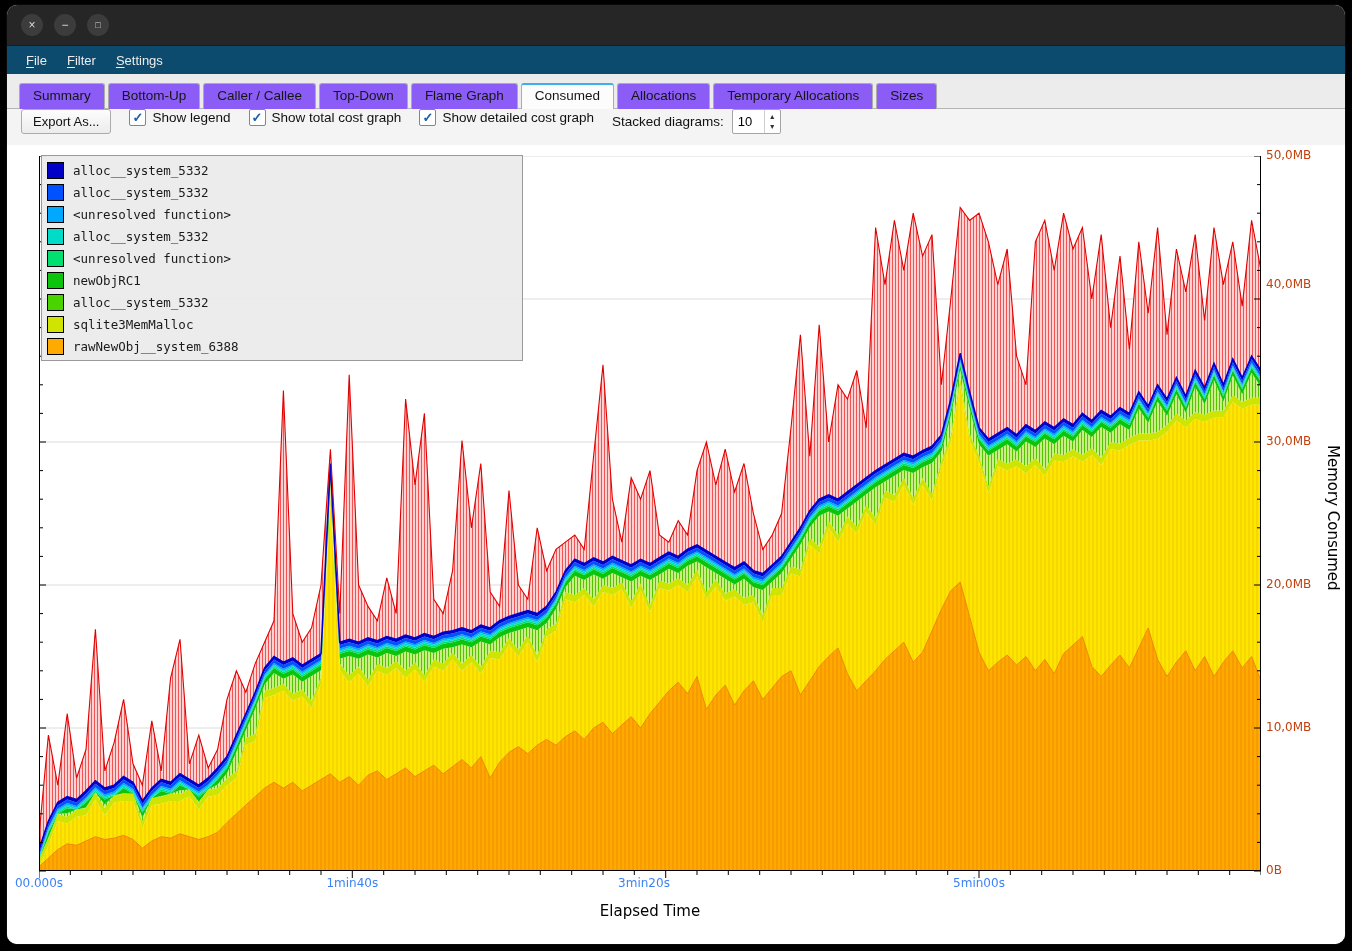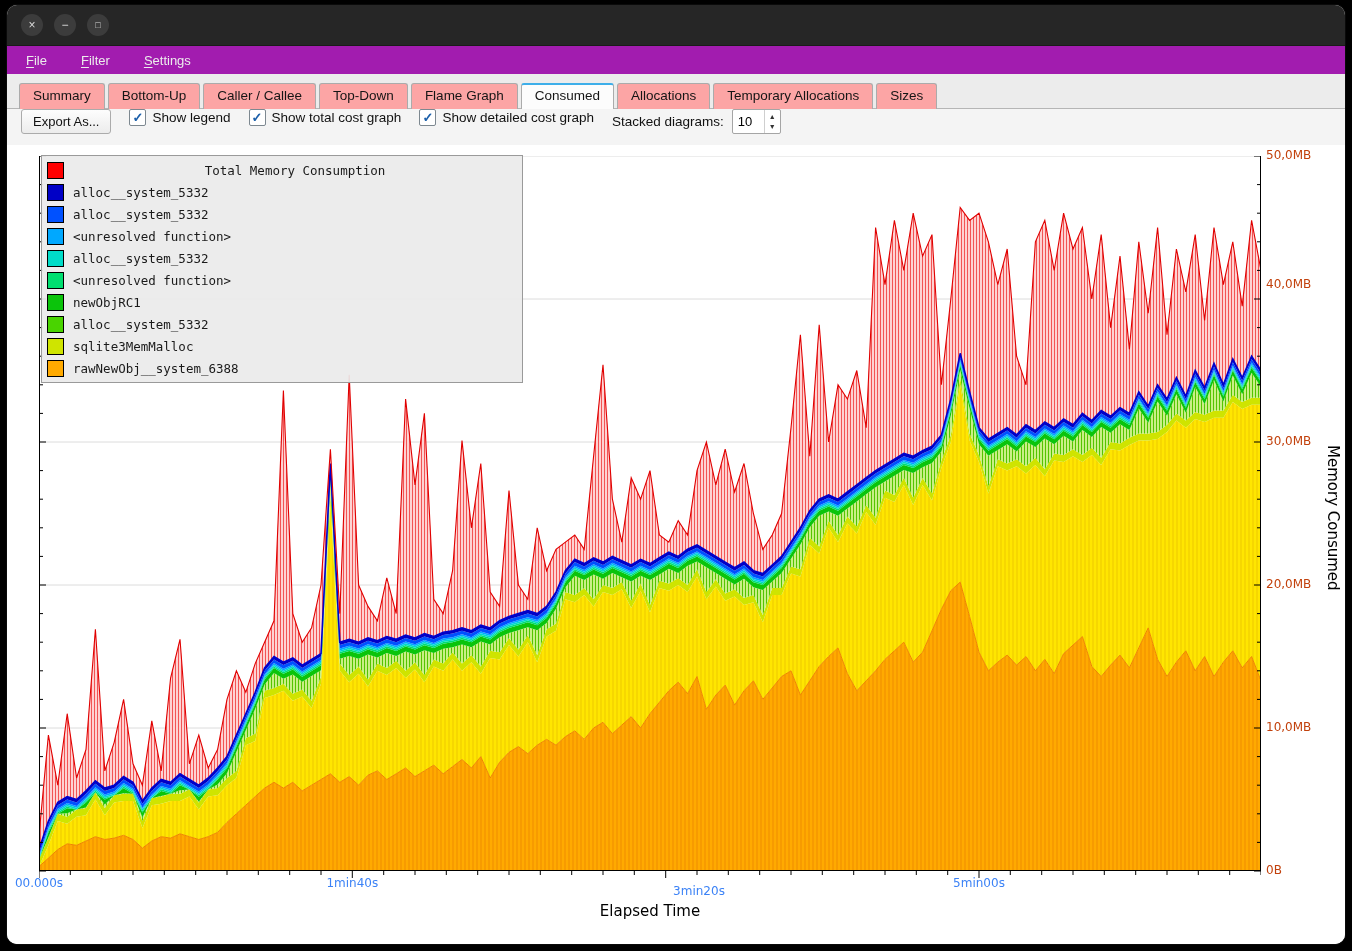--- a/index.html
+++ b/index.html
@@ -7,28 +7,28 @@
   .window{position:absolute;top:5px;left:7px;right:7px;bottom:7px;border-radius:10px;overflow:hidden;
           background:#f5f5f5;display:flex;flex-direction:column;box-shadow:0 0 0 1px #0a0a0a;}
   
   .titlebar{height:40px;background:#262626;display:flex;align-items:center;position:relative;flex:0 0 auto;}
   .win-controls{position:absolute;left:14px;top:0;height:100%;display:flex;align-items:center;gap:11px;}
   .win-btn{width:22px;height:22px;border-radius:50%;background:#3c3c3c;color:#d9d9d9;display:flex;
            align-items:center;justify-content:center;font-size:12px;line-height:1;cursor:default;}
   .win-btn .maxi{font-size:9px;}
   .win-title{flex:1;text-align:center;color:#ffffff;font-weight:bold;font-size:13.5px;}
   
-  .menubar{height:28px;background:#a21caf;border-top:1px solid #1b1b1b;display:flex;align-items:center;
-           padding-left:10px;gap:16px;flex:0 0 auto;}
+  .menubar{height:28px;background:#0c4a6e;border-top:1px solid #1b1b1b;display:flex;align-items:center;
+           padding-left:10px;gap:2px;flex:0 0 auto;}
   .menu-item{color:#ececec;font-size:13px;padding:4px 9px;border-radius:3px;}
   .menu-item u{text-underline-offset:2px;}
   
   .tabbar{background:#ececec;display:flex;align-items:flex-end;padding:4px 0 0 12px;height:30px;
           border-bottom:1px solid #b5b5b5;flex:0 0 auto;}
-  .tab{font-size:13.5px;color:#151515;background:#fca5a5;border:1px solid #ababab;border-bottom:none;
+  .tab{font-size:13.5px;color:#151515;background:#8b5cf6;border:1px solid #ababab;border-bottom:none;
        padding:4px 13px 6px;margin-right:3px;border-radius:3px 3px 0 0;position:relative;top:1px;white-space:nowrap;}
   .tab.active{background:#fcfcfc;border-top-width:2px;padding-top:3px;z-index:2;}
   
   .toolbar{height:36px;background:#f4f4f4;display:flex;align-items:flex-start;gap:18px;padding:0 14px;flex:0 0 auto;}
   .btn{background:linear-gradient(#fdfdfd,#ececec);border:1px solid #ababab;border-radius:3px;
        padding:4px 11px;font-size:13px;color:#111;font-family:inherit;}
   .checks{display:flex;align-items:center;gap:18px;}
   .check{display:flex;align-items:center;gap:6px;font-size:13.5px;color:#111;}
   .checkbox{width:15px;height:15px;border:1px solid #7d8890;background:#fff;border-radius:2px;display:flex;
             align-items:center;justify-content:center;color:#1b5faa;font-size:13px;font-weight:bold;line-height:1;}
@@ -248,24 +248,20 @@
           <line x1="0" y1="57.2" x2="4" y2="57.2" stroke="#000"></line>
           <line x1="1218" y1="57.2" x2="1222" y2="57.2" stroke="#000"></line>
           <line x1="0" y1="28.6" x2="4" y2="28.6" stroke="#000"></line>
           <line x1="1218" y1="28.6" x2="1222" y2="28.6" stroke="#000"></line>
           <line x1="0" y1="0" x2="7" y2="0" stroke="#000"></line>
           <line x1="1215" y1="0" x2="1222" y2="0" stroke="#000"></line>
         </g>
     </svg>
 
     <div class="legend">
-      <div class="lrow">
-        <span class="lswatch" id="legend-title-swatch" style="background: rgb(255, 0, 0);"></span>
-        <span class="ltitle">Total Memory Consumption</span>
-      </div>
       <div id="legend-entries">
           <div class="lrow">
             <span class="lswatch" style="background: rgb(0, 0, 198);"></span>
             <span>alloc__system_5332</span>
           </div>
           <div class="lrow">
             <span class="lswatch" style="background: rgb(0, 81, 255);"></span>
             <span>alloc__system_5332</span>
           </div>
           <div class="lrow">
@@ -303,19 +299,19 @@
         <div class="ylab" style="top: 3px;">50,0MB</div>
         <div class="ylab" style="top: 132px;">40,0MB</div>
         <div class="ylab" style="top: 289px;">30,0MB</div>
         <div class="ylab" style="top: 432px;">20,0MB</div>
         <div class="ylab" style="top: 575px;">10,0MB</div>
         <div class="ylab" style="top: 718px;">0B</div>
       </div>
     <div id="xlabels">
         <div class="xlab" style="left: 32px;">00.000s</div>
         <div class="xlab" style="left: 345.333px;">1min40s</div>
-        <div class="xlab" style="left: 692px; margin-top: 8px;">3min20s</div>
+        <div class="xlab" style="left: 637px;">3min20s</div>
         <div class="xlab" style="left: 972px;">5min00s</div>
       </div>
     <div class="axis-title-x">Elapsed Time</div>
     <div class="axis-title-y">Memory Consumed</div>
   </div>
 </div>
 
 </body></html>

